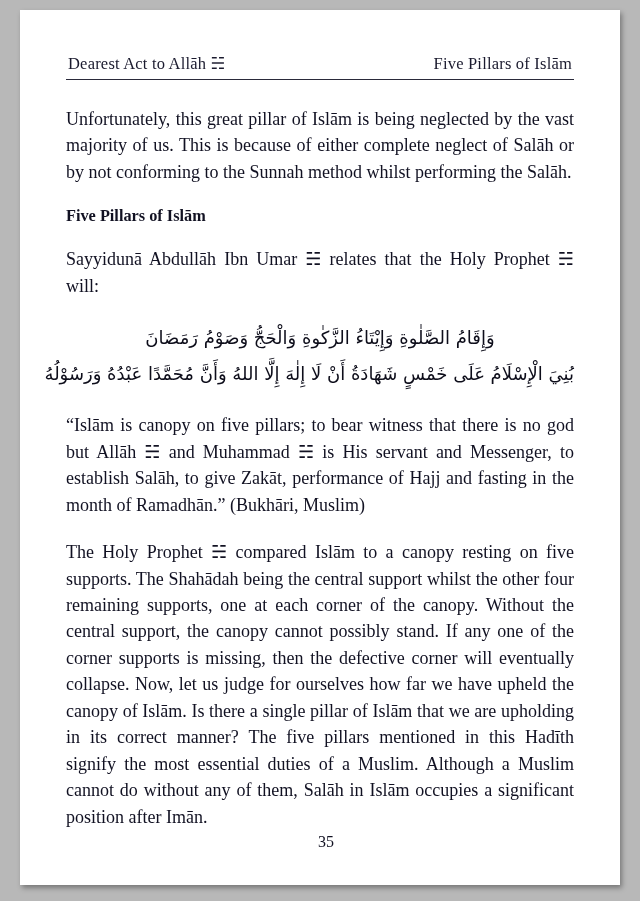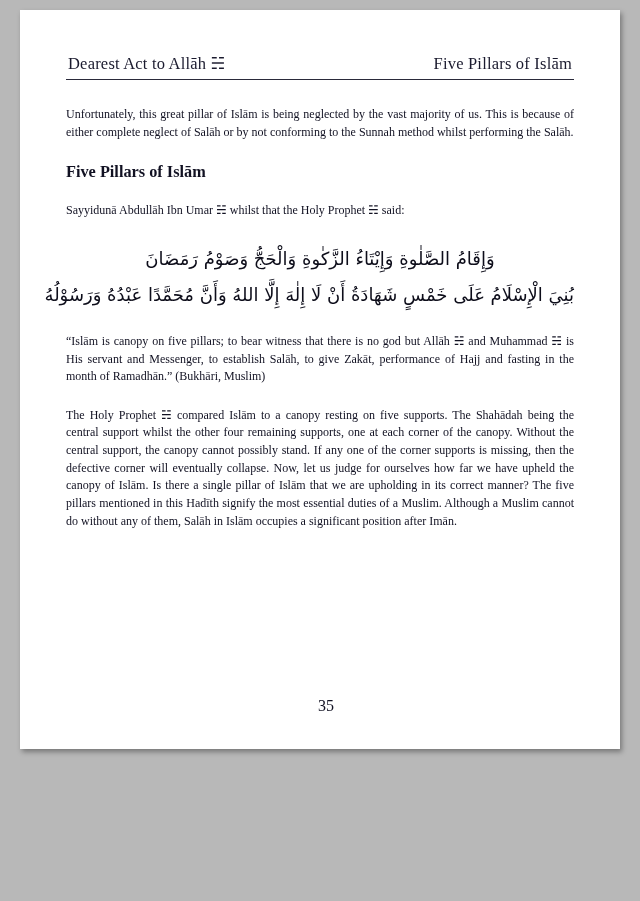--- a/index.html
+++ b/index.html
@@ -11,21 +11,21 @@
     width: 640px;
     height: 901px;
     font-family: "Liberation Serif", serif;
     display: flex;
     align-items: flex-start;
     justify-content: center;
   }
   .page {
     position: relative;
     width: 600px;
-    height: 739px;
+    height: 875px;
     margin-top: 10px;
     background: #ffffff;
     box-shadow: 2px 3px 5px rgba(0,0,0,0.35);
     box-sizing: border-box;
     padding: 44px 46px 24px 46px;
     overflow: hidden;
   }
   .running-head {
     display: flex;
     justify-content: space-between;
@@ -38,21 +38,21 @@
   .running-head .rh-left,
   .running-head .rh-right {
     white-space: nowrap;
   }
   .rule {
     border: none;
     border-top: 1px solid #2a2a3a;
     margin: 0 0 26px 0;
   }
   p.body {
-    font-size: 12px;
+    font-size: 18px;
     line-height: 1.47;
     text-align: justify;
     text-justify: inter-word;
     color: #111122;
     margin: 0 0 21px 0;
     hyphens: auto;
     -webkit-hyphens: auto;
   }
   p.body:last-of-type { margin-bottom: 0; }
   h2.section {
@@ -90,21 +90,21 @@
   <div class="running-head">
     <span class="rh-left">Dearest Act to Allāh ☵</span>
     <span class="rh-right">Five Pillars of Islām</span>
   </div>
   <hr class="rule">
 
   <p class="body">Unfortunately, this great pillar of Islām is being neglected by the vast majority of us. This is because of either complete neglect of Salāh or by not conforming to the Sunnah method whilst performing the Salāh.</p>
 
   <h2 class="section">Five Pillars of Islām</h2>
 
-  <p class="body">Sayyidunā Abdullāh Ibn Umar ☵ whilst that the Holy Prophet ☵ said:</p>
+  <p class="body">Sayyidunā Abdullāh Ibn Umar ☵ relates that the Holy Prophet ☵ will:</p>
 
   <div class="arabic">
     <span class="line">وَإِقَامُ الصَّلٰوةِ وَإِيْتَاءُ الزَّكٰوةِ وَالْحَجُّ وَصَوْمُ رَمَضَانَ</span>
     <span class="line">بُنِيَ الْإِسْلَامُ عَلَى خَمْسٍ شَهَادَةُ أَنْ لَا إِلٰهَ إِلَّا اللهُ وَأَنَّ مُحَمَّدًا عَبْدُهُ وَرَسُوْلُهُ</span>
   </div>
 
   <p class="body quote">“Islām is canopy on five pillars; to bear witness that there is no god but Allāh ☵ and Muhammad ☵ is His servant and Messenger, to establish Salāh, to give Zakāt, performance of Hajj and fasting in the month of Ramadhān.” (Bukhāri, Muslim)</p>
 
   <p class="body">The Holy Prophet ☵ compared Islām to a canopy resting on five supports. The Shahādah being the central support whilst the other four remaining supports, one at each corner of the canopy. Without the central support, the canopy cannot possibly stand. If any one of the corner supports is missing, then the defective corner will eventually collapse. Now, let us judge for ourselves how far we have upheld the canopy of Islām. Is there a single pillar of Islām that we are upholding in its correct manner? The five pillars mentioned in this Hadīth signify the most essential duties of a Muslim. Although a Muslim cannot do without any of them, Salāh in Islām occupies a significant position after Imān.</p>
 

